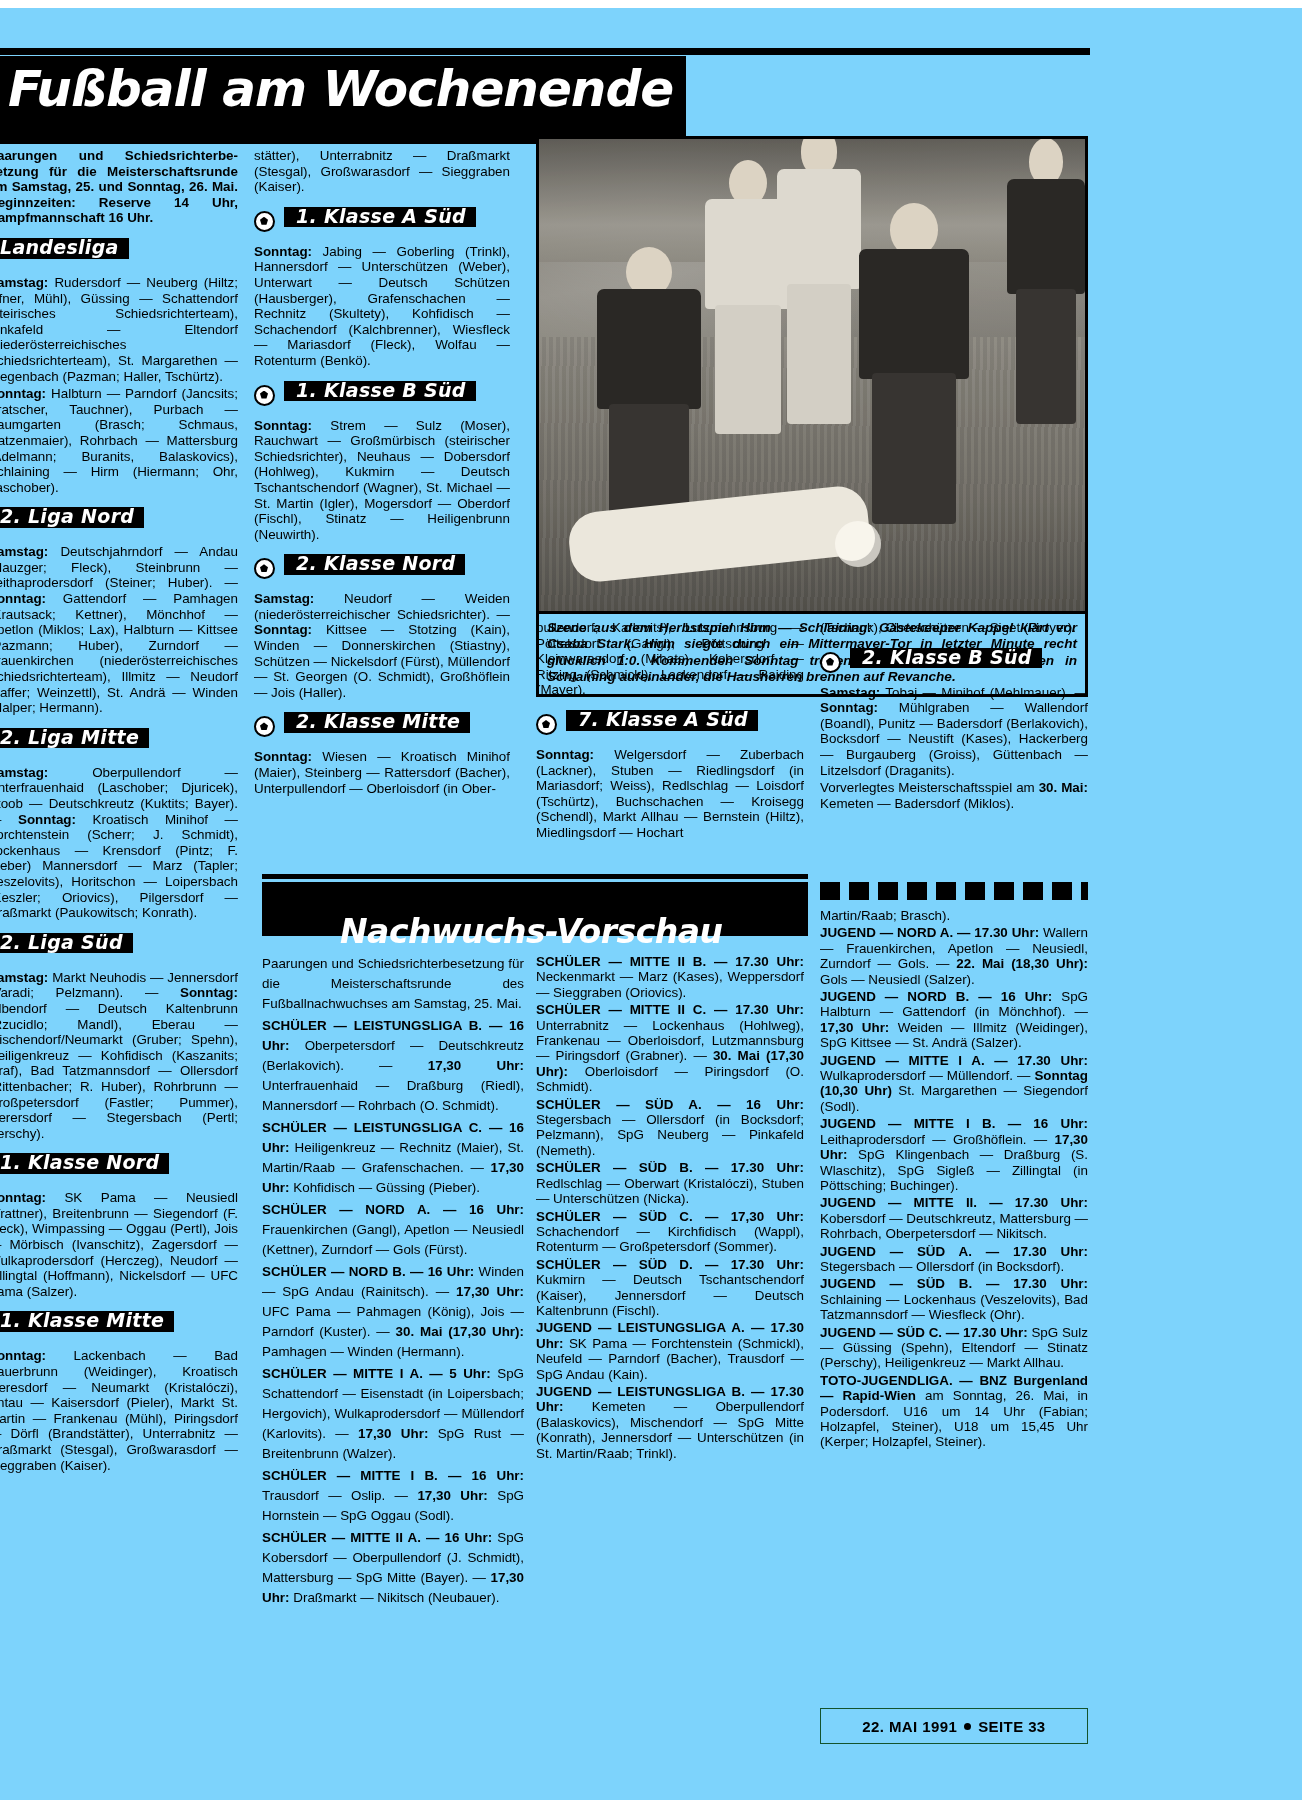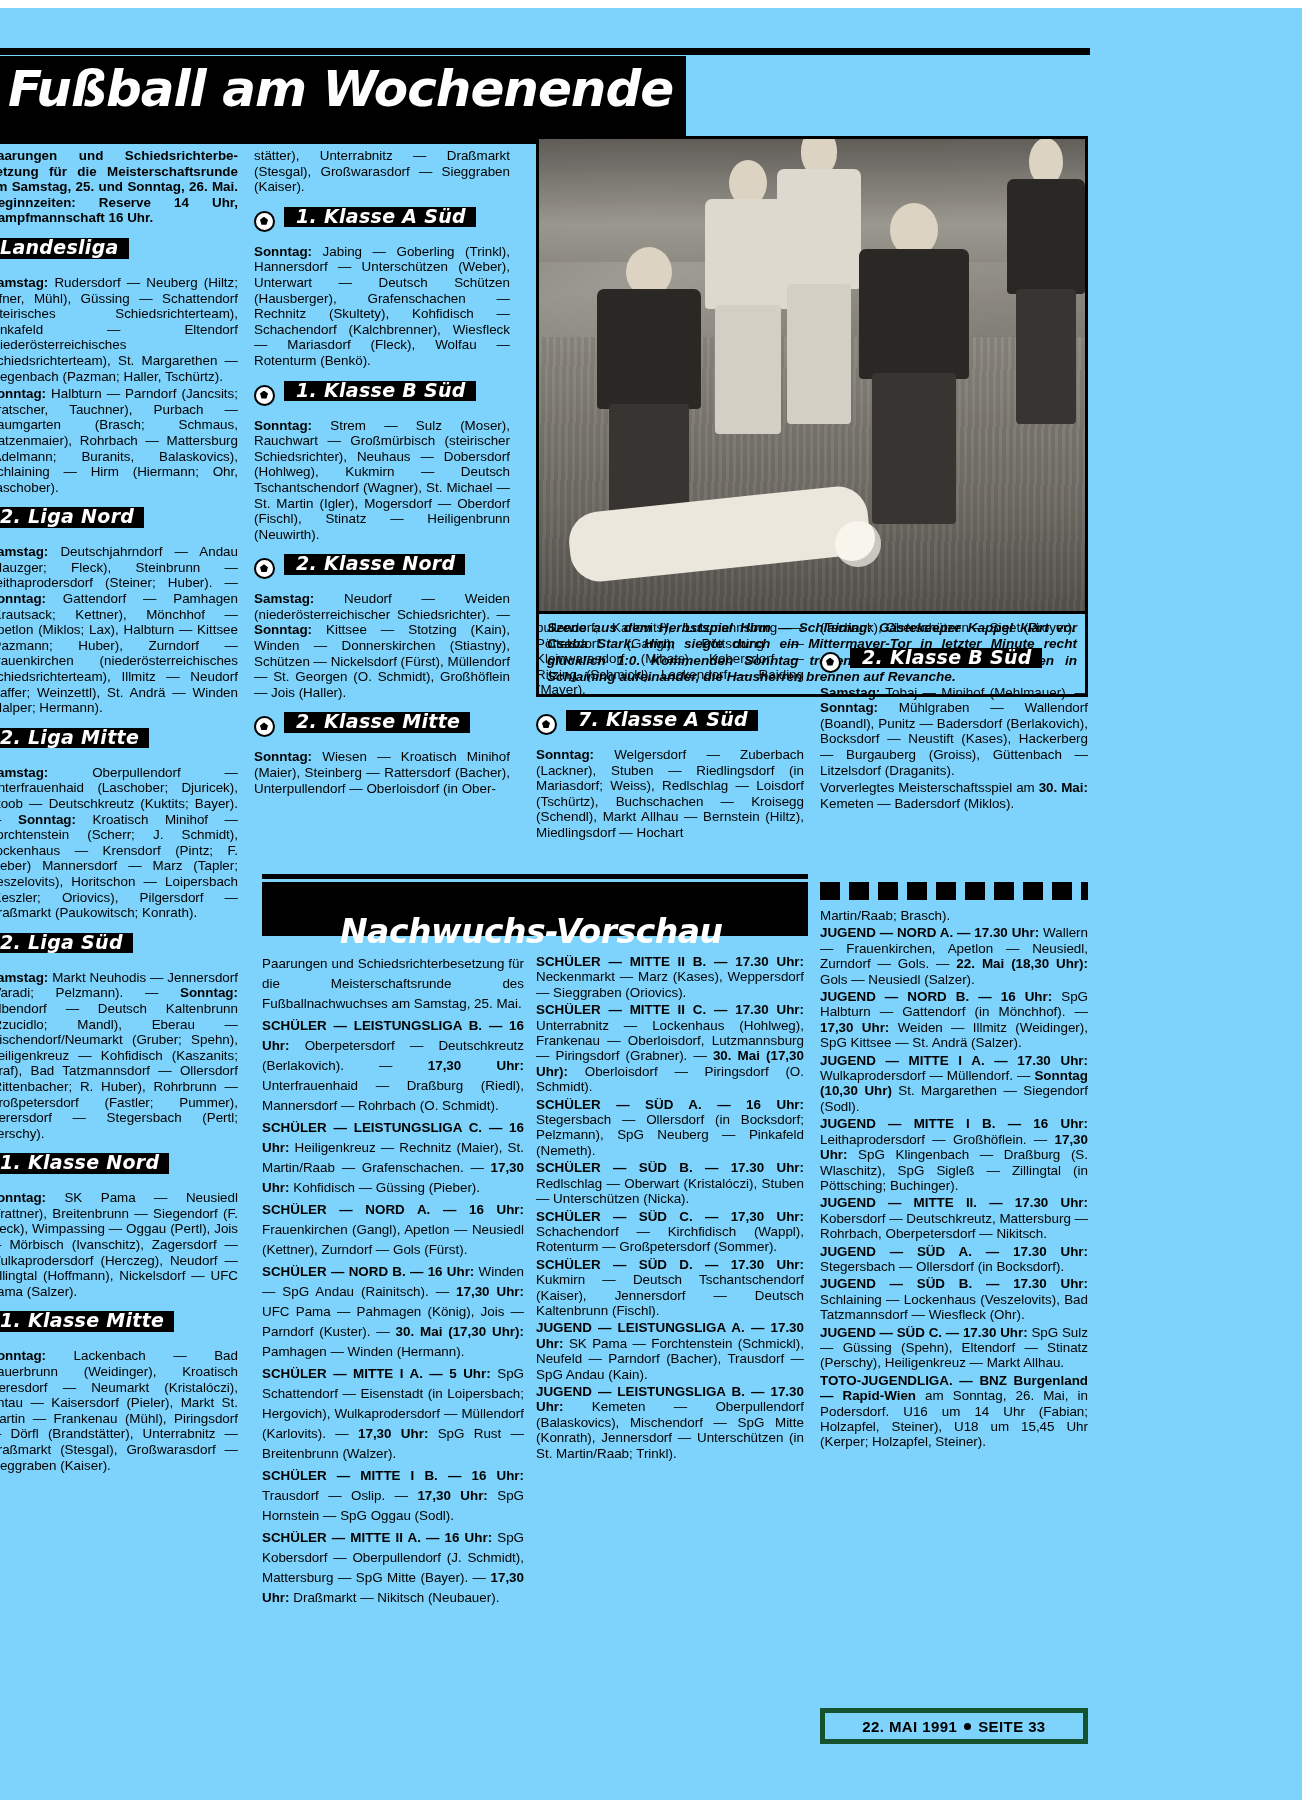--- a/index.html
+++ b/index.html
@@ -211,21 +211,21 @@
   #nv1 { left: 262px; top: 946px; width: 262px; font-size: 13.4px; line-height: 20px; }
   #nv2 { left: 536px; top: 946px; width: 268px; font-size: 13.4px; line-height: 15.4px; }
   #nv3 { left: 820px; top: 900px; width: 268px; font-size: 13.4px; line-height: 15.4px; }
   
   .footer {
     position: absolute;
     left: 820px;
     top: 1700px;
     width: 268px;
     height: 36px;
-    border: 5px solid #14532d;
+    border: 1px solid #14532d;
     box-sizing: border-box;
     display: flex;
     align-items: center;
     justify-content: center;
     font-size: 15px;
     font-weight: bold;
     letter-spacing: 0.4px;
   }
   .footer .dot {
     display: inline-block;

